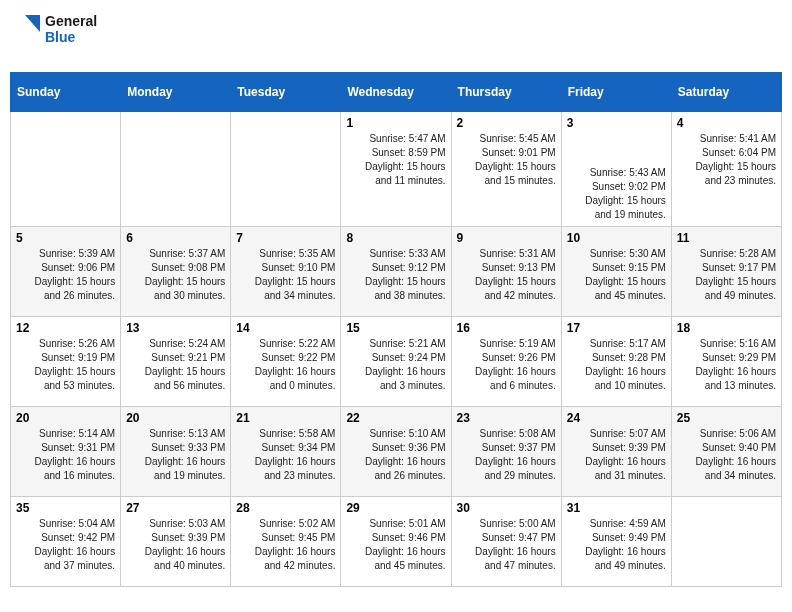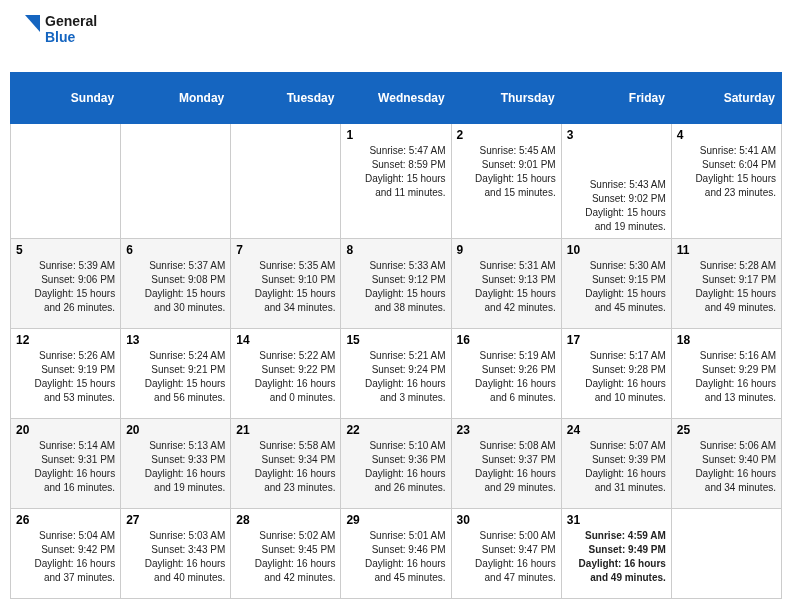--- a/index.html
+++ b/index.html
@@ -36,22 +36,22 @@
       color: #333;
     }
     table {
       width: 100%;
       border-collapse: collapse;
       font-size: 11px;
     }
     thead th {
       background-color: #1565c0;
       color: #fff;
-      text-align: right;
-      padding: 18px 6px;
+      text-align: left;
+      padding: 12px 6px;
       font-size: 12px;
       font-weight: bold;
       border: 1px solid #1565c0;
     }
     tbody td {
       border: 1px solid #ccc;
       vertical-align: top;
       padding: 4px 5px;
       width: 14.28%;
       min-height: 80px;
@@ -287,30 +287,30 @@
         <td>
           <span class="day-number">25</span>
           <div class="day-info" style="white-space: pre-line;">Sunrise: 5:06 AM
 Sunset: 9:40 PM
 Daylight: 16 hours
 and 34 minutes.</div>
         </td>
       </tr>
       <tr>
         <td>
-          <span class="day-number">26</span>
+          <span class="day-number">35</span>
           <div class="day-info" style="white-space: pre-line;">Sunrise: 5:04 AM
 Sunset: 9:42 PM
 Daylight: 16 hours
 and 37 minutes.</div>
         </td>
         <td>
           <span class="day-number">27</span>
           <div class="day-info" style="white-space: pre-line;">Sunrise: 5:03 AM
-Sunset: 3:43 PM
+Sunset: 9:39 PM
 Daylight: 16 hours
 and 40 minutes.</div>
         </td>
         <td>
           <span class="day-number">28</span>
           <div class="day-info" style="white-space: pre-line;">Sunrise: 5:02 AM
 Sunset: 9:45 PM
 Daylight: 16 hours
 and 42 minutes.</div>
         </td>
@@ -323,21 +323,21 @@
         </td>
         <td>
           <span class="day-number">30</span>
           <div class="day-info" style="white-space: pre-line;">Sunrise: 5:00 AM
 Sunset: 9:47 PM
 Daylight: 16 hours
 and 47 minutes.</div>
         </td>
         <td>
           <span class="day-number">31</span>
-          <div class="day-info" style="white-space: pre-line; font-weight: bold;">Sunrise: 4:59 AM
+          <div class="day-info" style="white-space: pre-line;">Sunrise: 4:59 AM
 Sunset: 9:49 PM
 Daylight: 16 hours
 and 49 minutes.</div>
         </td>
         <td></td>
       </tr>
     </tbody>
 </table>
 
 </body></html>

